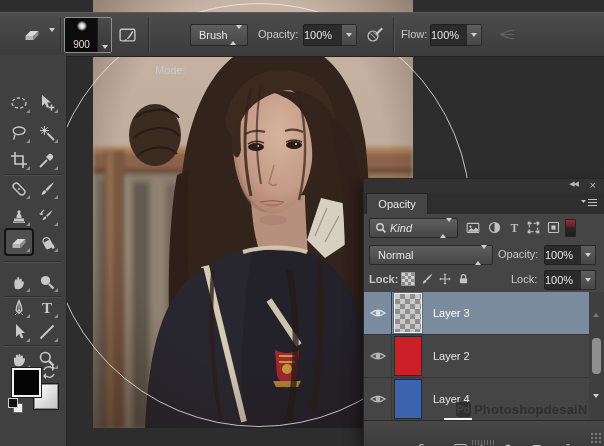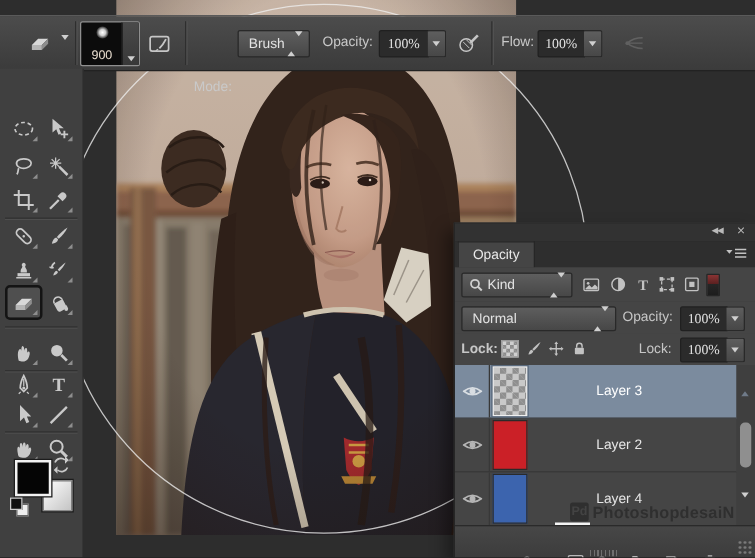--- a/index.html
+++ b/index.html
@@ -20,21 +20,21 @@
   .ob-label{position:absolute;font-size:11px;color:#c9c9c9;top:15px;}
   .dd{position:absolute;background:linear-gradient(#5e5e5e,#474747);border:1px solid #292929;
       border-radius:2px;color:#e3e3e3;font-size:11px;}
   .dd .dd-text{position:absolute;left:8px;top:50%;transform:translateY(-50%);}
   .dd-arrows{position:absolute;right:5px;top:50%;transform:translateY(-50%);}
   .tri-up{width:0;height:0;border-left:3px solid transparent;border-right:3px solid transparent;
           border-bottom:4px solid #cfcfcf;margin-bottom:2px;}
   .tri-down{width:0;height:0;border-left:3px solid transparent;border-right:3px solid transparent;
             border-top:4px solid #cfcfcf;}
   .val-field{position:absolute;background:#2b2b2b;border:1px solid #202020;border-radius:2px 0 0 2px;
-             color:#e3e3e3;font-size:11px;text-align:center;line-height:20px;font-family:Liberation Serif, serif;}
+             color:#e3e3e3;font-size:11px;line-height:20px;}
   .val-btn{position:absolute;background:linear-gradient(#5e5e5e,#474747);border:1px solid #292929;
            border-left:none;border-radius:0 2px 2px 0;display:flex;align-items:center;justify-content:center;}
   #size-widget{left:64px;top:4px;width:46px;height:34px;background:#0c0c0c;border:1px solid #8f8f8f;
                border-radius:2px;}
   #size-dot{position:absolute;left:12px;top:3px;width:10px;height:10px;border-radius:50%;
             background:radial-gradient(circle,#fff 0%,#cfcfcf 35%,rgba(20,20,20,0) 75%);}
   #size-value{position:absolute;left:0;right:13px;bottom:2px;text-align:center;font-size:10px;color:#eadfd0;}
   #size-dd{position:absolute;right:0;top:0;bottom:0;width:13px;background:linear-gradient(#4a4a4a,#383838);
            border-left:1px solid #1f1f1f;display:flex;align-items:flex-end;justify-content:center;padding-bottom:3px;}
   .icon-btn{position:absolute;display:flex;align-items:center;justify-content:center;color:#c6c6c6;}
@@ -84,21 +84,21 @@
   .layer-row{position:absolute;left:0;width:225px;height:42px;background:#454545;border-bottom:1px solid #363636;}
   .layer-row.sel{background:#7b8b9e;}
   .eye-col{position:absolute;left:0;top:0;width:27px;height:100%;border-right:1px solid #383838;
     display:flex;align-items:center;justify-content:center;}
   .layer-thumb{position:absolute;left:30px;top:1px;width:28px;height:40px;border:1px solid #2a2a2a;box-sizing:border-box;}
   .thumb-checker{background-color:#c9c9c9;
     background-image:linear-gradient(45deg,#8f8f8f 25%,transparent 25%,transparent 75%,#8f8f8f 75%),
                      linear-gradient(45deg,#8f8f8f 25%,transparent 25%,transparent 75%,#8f8f8f 75%);
     background-size:10px 10px;background-position:0 0,5px 5px;
     border:1px solid #f0f0f0 !important;outline:1px solid #5a6a7d;}
-  .layer-name{position:absolute;left:69px;top:50%;transform:translateY(-50%);font-size:11px;color:#e6e6e6;margin-left:44px;}
+  .layer-name{position:absolute;left:69px;top:50%;transform:translateY(-50%);font-size:11px;color:#e6e6e6;}
   .layer-row.sel .layer-name{color:#ffffff;}
   #scrollbar{position:absolute;right:2px;top:2px;width:11px;height:126px;}
   #scroll-thumb{position:absolute;left:1px;top:44px;width:9px;height:36px;background:#8f8f8f;border-radius:4px;}
   #watermark{position:absolute;left:92px;top:223px;z-index:3;display:flex;align-items:center;opacity:.85;}
   #wm-logo{width:15px;height:15px;background:#2c2c2c;color:#434343;font-size:10px;font-weight:bold;
     display:flex;align-items:center;justify-content:center;border-radius:2px;margin-right:3px;}
   #wm-text{font-size:13px;font-weight:bold;color:#2c2c2c;letter-spacing:.2px;white-space:nowrap;}
   #wm-underline{position:absolute;left:80px;top:239px;width:28px;height:2px;background:#f5f5f5;z-index:3;}
   #panel-bottombar{position:absolute;left:0;right:0;bottom:0;height:25px;background:linear-gradient(#474747,#3c3c3c);
     border-top:1px solid #2a2a2a;}
@@ -419,21 +419,21 @@
       <span id="layers-tab">Opacity</span>
       <span id="panel-menu">
           <svg width="18" height="9" viewBox="0 0 18 9">
             <path d="M1 2l2.5 3L6 2z" fill="currentColor"></path>
             <path d="M8 1.5h9M8 4.5h9M8 7.5h9" stroke="currentColor" stroke-width="1.2"></path>
           </svg>
         </span>
     </div>
 
     <div class="prow" id="filter-row">
-      <div class="dd" style="left:5px;top:4px;width:87px;height:18px;">
+      <div class="dd" style="left:5px;top:4px;width:87px;height:18px;font-style:italic;">
         <span style="position:absolute;left:5px;top:3px;">
             <svg width="12" height="12" viewBox="0 0 12 12">
               <circle cx="5" cy="5" r="3.2" fill="none" stroke="#d0d0d0" stroke-width="1.4"></circle>
               <path d="M7.4 7.4l3 3" stroke="#d0d0d0" stroke-width="1.6"></path>
             </svg>
           </span>
         <span class="dd-text" style="left:20px;">Kind</span>
         <span class="dd-arrows"><span class="tri-up"></span><span class="tri-down"></span></span>
       </div>
       <span class="firow-icon" style="left:100px;">

